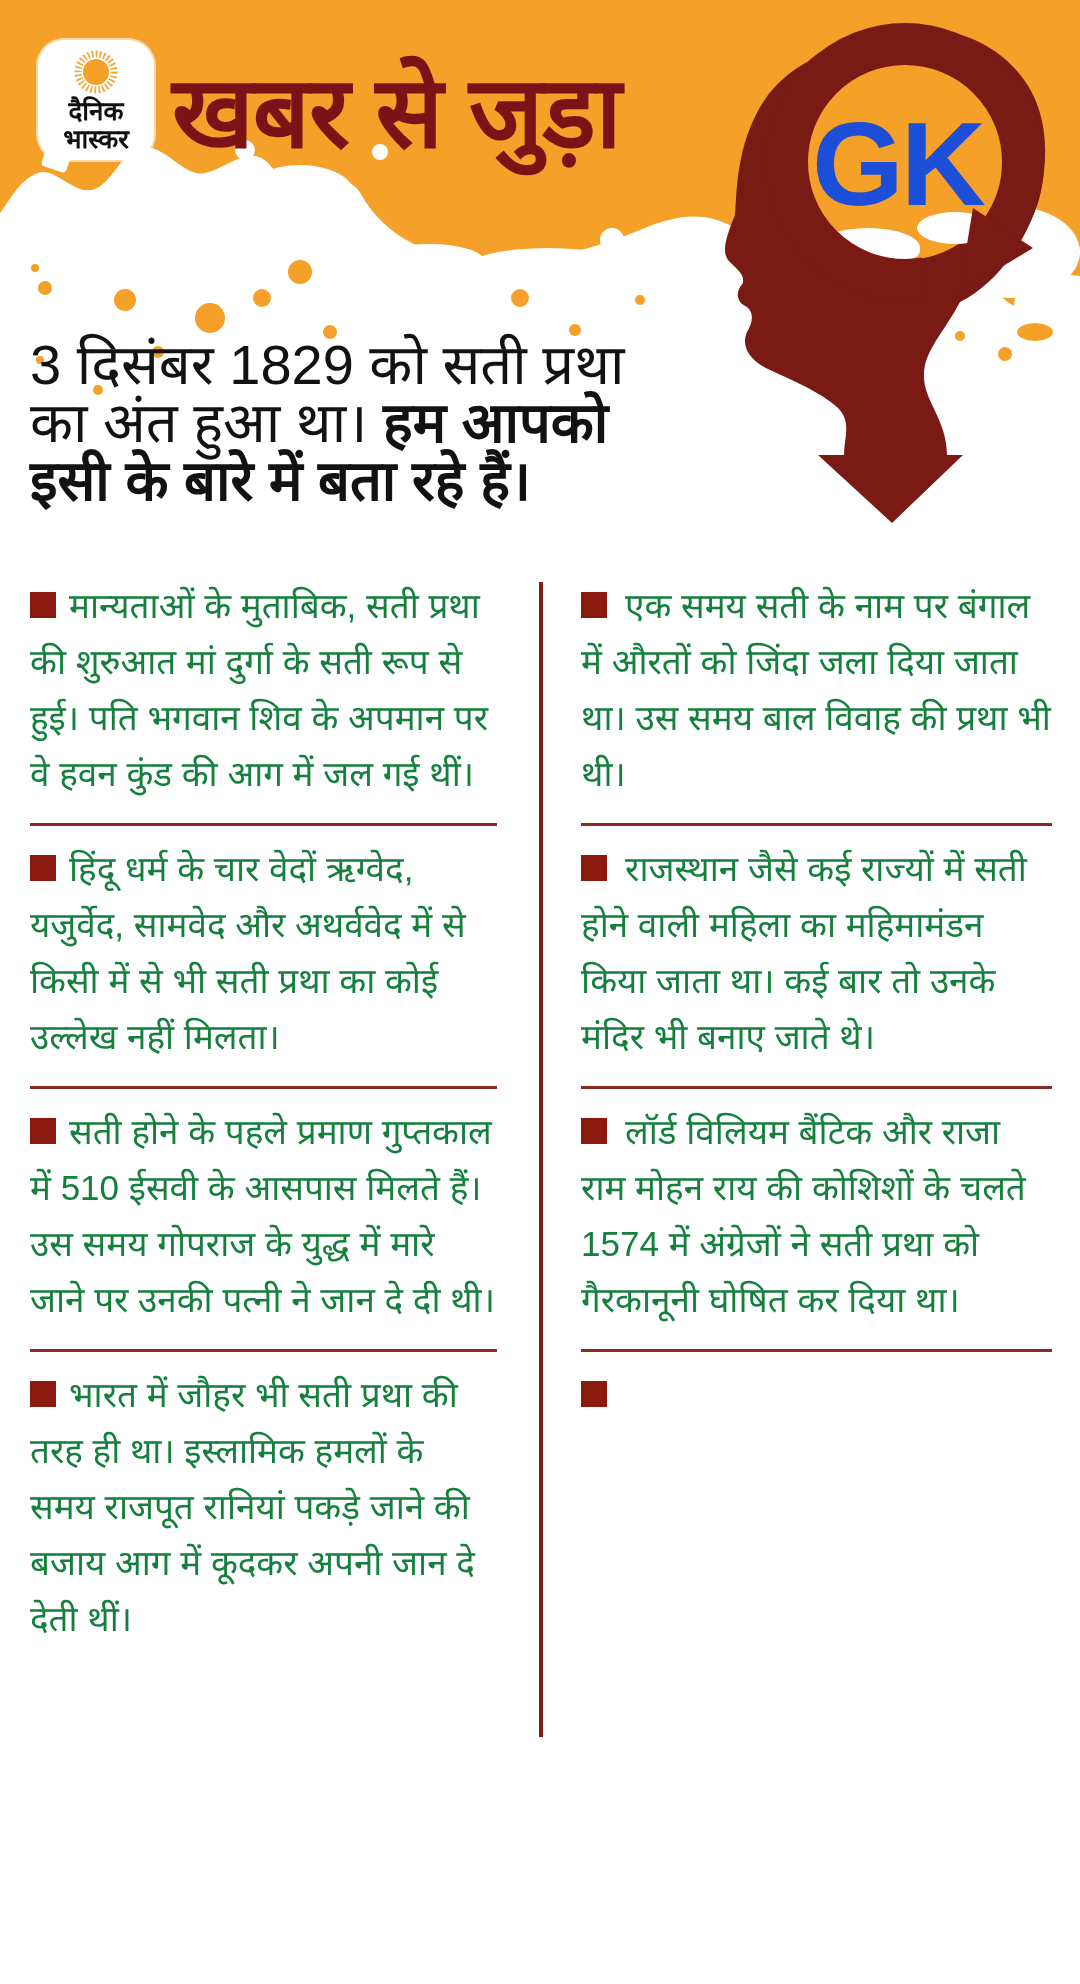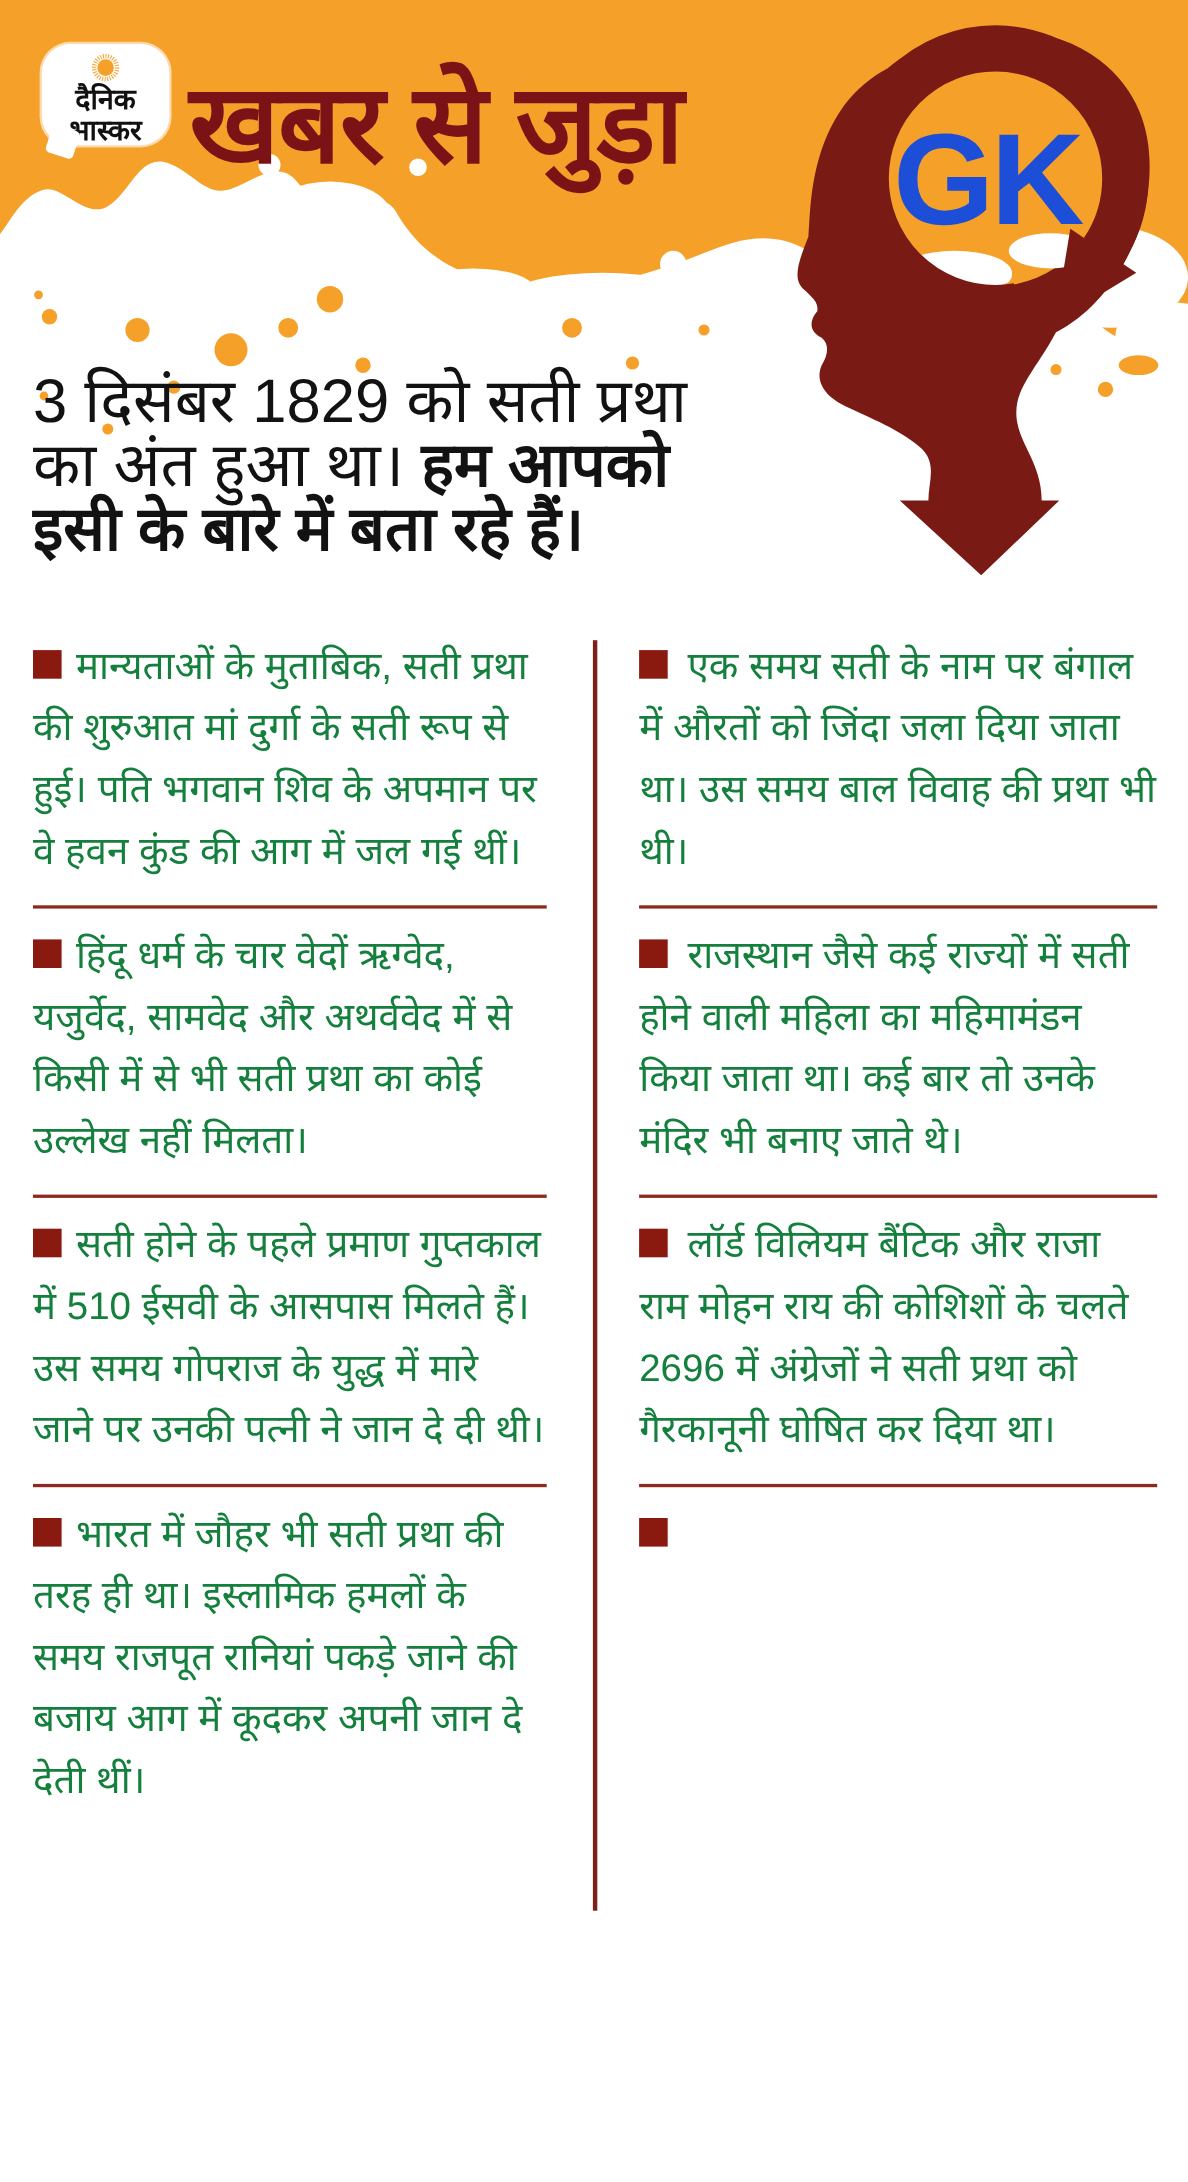--- a/index.html
+++ b/index.html
@@ -3,21 +3,21 @@
 <meta charset="utf-8">
 <style>
   html,body{margin:0;padding:0;background:#ffffff;}
   body{font-family:"Liberation Sans","DejaVu Sans",sans-serif;}
   #page{position:relative;width:1080px;height:1984px;background:#ffffff;overflow:hidden;}
 
   
   #header-art{position:absolute;left:0;top:0;width:1080px;height:560px;}
 
   .logo{
-    position:absolute;left:38px;top:40px;width:116px;height:92px;
+    position:absolute;left:38px;top:40px;width:116px;height:120px;
     background:#ffffff;border-radius:26px;z-index:5;
     display:flex;flex-direction:column;align-items:center;
     box-shadow:0 0 0 2px rgba(255,255,255,0.6);
   }
   .logo:after{content:"";position:absolute;left:6px;bottom:-10px;width:26px;height:26px;
     background:#ffffff;transform:rotate(18deg);border-radius:4px;}
   .logo-sun{margin-top:7px;}
   .logo-text{color:#111;font-weight:bold;font-size:26px;line-height:28px;text-align:center;letter-spacing:0;}
 
   .page-title{
@@ -157,18 +157,18 @@
     <div class="col col-left">
       <div class="item"><span class="sq"></span><span>मान्यताओं के मुताबिक, सती प्रथा की शुरुआत मां दुर्गा के सती रूप से हुई। पति भगवान शिव के अपमान पर वे हवन कुंड की आग में जल गई थीं।</span></div>
       <div class="item"><span class="sq"></span><span>हिंदू धर्म के चार वेदों ऋग्वेद, यजुर्वेद, सामवेद और अथर्ववेद में से किसी में से भी सती प्रथा का कोई उल्लेख नहीं मिलता।</span></div>
       <div class="item"><span class="sq"></span><span>सती होने के पहले प्रमाण गुप्तकाल में 510 ईसवी के आसपास मिलते हैं। उस समय गोपराज के युद्ध में मारे जाने पर उनकी पत्नी ने जान दे दी थी।</span></div>
       <div class="item last"><span class="sq"></span><span>भारत में जौहर भी सती प्रथा की तरह ही था। इस्लामिक हमलों के समय राजपूत रानियां पकड़े जाने की बजाय आग में कूदकर अपनी जान दे देती थीं।</span></div>
     </div>
 
     <div class="col col-right">
       <div class="item"><span class="sq"></span><span>एक समय सती के नाम पर बंगाल में औरतों को जिंदा जला दिया जाता था। उस समय बाल विवाह की प्रथा भी थी।</span></div>
       <div class="item"><span class="sq"></span><span>राजस्थान जैसे कई राज्यों में सती होने वाली महिला का महिमामंडन किया जाता था। कई बार तो उनके मंदिर भी बनाए जाते थे।</span></div>
-      <div class="item"><span class="sq"></span><span>लॉर्ड विलियम बैंटिक और राजा राम मोहन राय की कोशिशों के चलते 2696 में अंग्रेजों ने सती प्रथा को गैरकानूनी घोषित कर दिया था।</span></div>
+      <div class="item"><span class="sq"></span><span>लॉर्ड विलियम बैंटिक और राजा राम मोहन राय की कोशिशों के चलते 1574 में अंग्रेजों ने सती प्रथा को गैरकानूनी घोषित कर दिया था।</span></div>
       <div class="item last"><span class="sq"></span></div>
     </div>
   </div>
 
 </div>
 
 </body></html>

